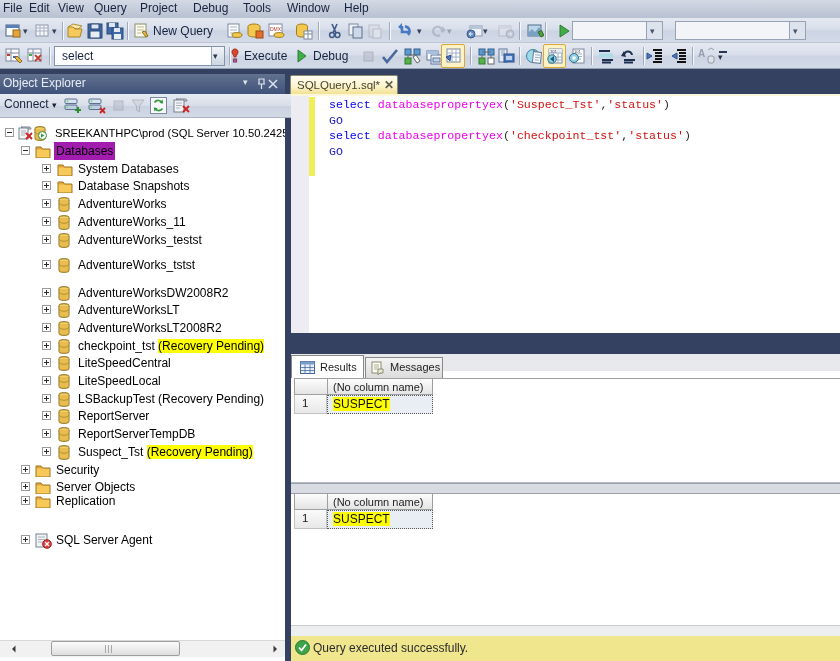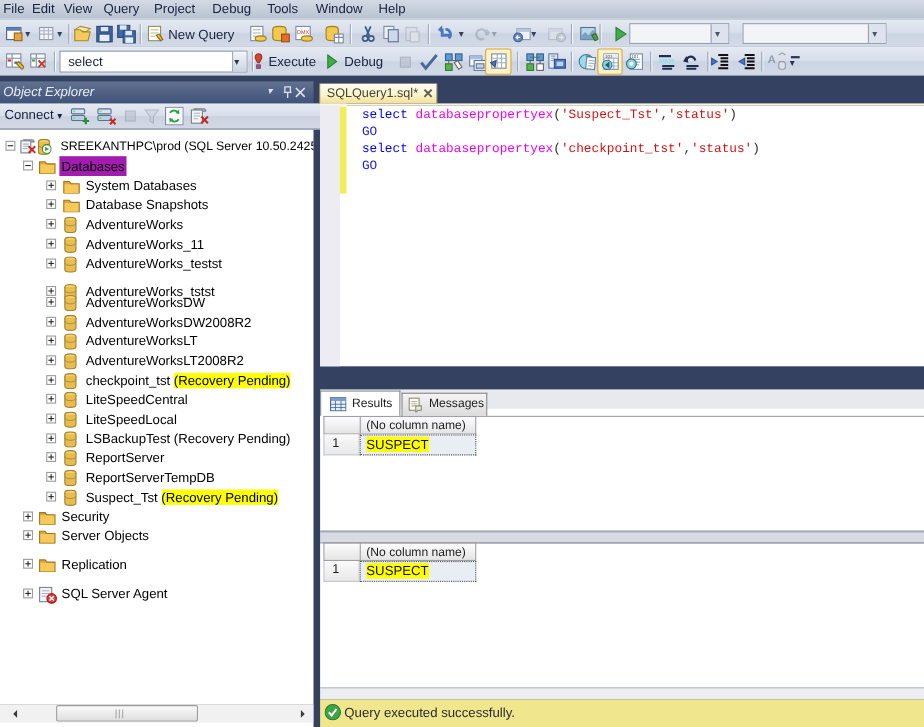--- a/index.html
+++ b/index.html
@@ -10,21 +10,21 @@
 #menubar{left:0;top:0;width:840px;height:17px;background:linear-gradient(#d4dae5,#b9c2d2);}
 #menubar span{display:inline-block;font-size:12px;color:#16233f;line-height:17px;vertical-align:top;}
 #tb1{left:0;top:17px;width:840px;height:26px;background:linear-gradient(#e4e9f1 0%,#d9dfeb 45%,#ccd4e3 55%,#d3dae7 100%);border-top:1px solid #bac3d2;border-bottom:1px solid #bfc7d5;}
 #tb2{left:0;top:43px;width:840px;height:26px;background:linear-gradient(#e4e9f1 0%,#d9dfeb 45%,#ccd4e3 55%,#d3dae7 100%);border-bottom:1px solid #94a0b4;}
 .sep{position:absolute;top:4px;width:1px;height:18px;background:#9fa9bb;box-shadow:1px 0 0 #f4f7fb;}
 .tbtxt{position:absolute;font-size:12px;color:#16233f;line-height:26px;}
 .ico{position:absolute;width:18px;height:18px;top:4px;}
 
 #main{left:0;top:69px;width:840px;height:592px;background:#344161;}
 
-#oetitle{left:0;top:74px;width:285px;height:20px;background:linear-gradient(#61718f,#3f527a);font-style:italic;}
+#oetitle{left:0;top:74px;width:285px;height:20px;background:linear-gradient(#61718f,#3f527a);}
 #oetitle .t{position:absolute;left:3px;top:2px;font-size:12px;color:#e8edf5;}
 #oetb{left:0;top:94px;width:315px;height:24px;background:linear-gradient(#e6ebf2 0%,#d8dee9 50%,#cad2e0 52%,#d3dae6 100%);border-bottom:1px solid #a9b2c1;}
 #tree{left:0;top:118px;width:285px;height:543px;background:#fff;overflow:hidden;}
 .row{position:absolute;left:0;width:285px;height:18px;font-size:12px;color:#000;}
 .row .lbl{position:absolute;top:0;line-height:18px;white-space:nowrap;}
 .exp{position:absolute;top:4px;width:9px;height:9px;border:1px solid #9b9b9b;background:#fff;box-sizing:border-box;}
 .exp .h{position:absolute;left:1px;top:3px;width:5px;height:1px;background:#2a2a2a;}
 .exp .v{position:absolute;left:3px;top:1px;width:1px;height:5px;background:#2a2a2a;}
 .tic{position:absolute;top:2px;}
 .hl{background:#feff00;}
@@ -446,30 +446,20 @@
 <div class="row" style="top:138px">
       <div class="exp" style="left:42px">
         <i class="h"></i>
         <i class="v"></i>
       </div>
       <svg class="tic" style="left:58px" width="12" height="15" viewBox="0 0 11 14">
         <use href="#dbc"></use>
       </svg>
       <span class="lbl" style="left:78px">AdventureWorks_tstst</span>
     </div>
-<div class="row" style="top:148px">
-      <div class="exp" style="left:42px">
-        <i class="h"></i>
-        <i class="v"></i>
-      </div>
-      <svg class="tic" style="left:58px" width="12" height="15" viewBox="0 0 11 14">
-        <use href="#dbc"></use>
-      </svg>
-      <span class="lbl" style="left:78px">AdventureWorksDW</span>
-    </div>
 <div class="row" style="top:166px">
       <div class="exp" style="left:42px">
         <i class="h"></i>
         <i class="v"></i>
       </div>
       <svg class="tic" style="left:58px" width="12" height="15" viewBox="0 0 11 14">
         <use href="#dbc"></use>
       </svg>
       <span class="lbl" style="left:78px">AdventureWorksDW2008R2</span>
     </div>
@@ -576,21 +566,21 @@
 <div class="row" style="top:360px">
       <div class="exp" style="left:21px">
         <i class="h"></i>
         <i class="v"></i>
       </div>
       <svg class="tic" style="left:35px" width="16" height="14" viewBox="0 0 16 14">
         <use href="#folder"></use>
       </svg>
       <span class="lbl" style="left:56px">Server Objects</span>
     </div>
-<div class="row" style="top:386px">
+<div class="row" style="top:374px">
       <div class="exp" style="left:21px">
         <i class="h"></i>
         <i class="v"></i>
       </div>
       <svg class="tic" style="left:35px" width="16" height="14" viewBox="0 0 16 14">
         <use href="#folder"></use>
       </svg>
       <span class="lbl" style="left:56px">Replication</span>
     </div>
 <div class="row" style="top:413px">

